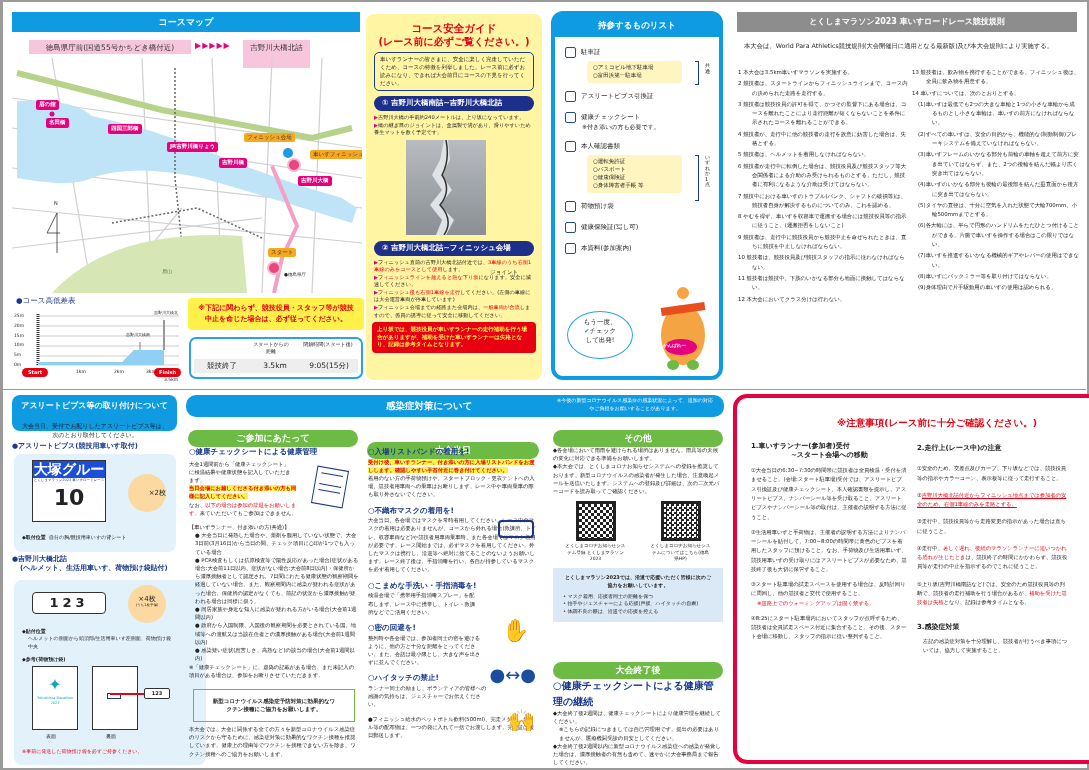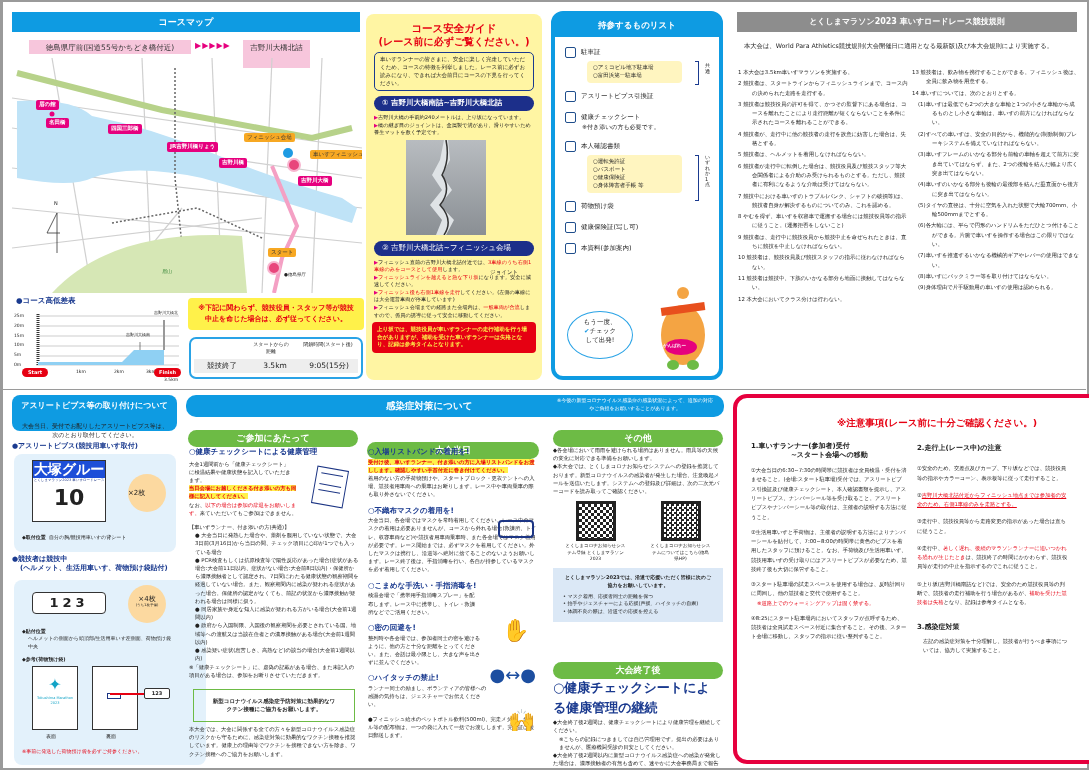--- a/index.html
+++ b/index.html
@@ -66,21 +66,21 @@
   <span class="tag" style="left:155px;top:84px">JR吉野川橋りょう</span>
   <span class="tag" style="left:207px;top:100px">吉野川橋</span>
   <span class="tag" style="left:286px;top:118px">吉野川大橋</span>
   <span class="otag" style="left:232px;top:75px"><span>フィニッシュ会場</span></span>
   <span class="otag" style="left:298px;top:92px"><span>車いすフィニッシュ</span></span>
   <span class="otag" style="left:256px;top:190px"><span>スタート</span></span>
   <span style="position:absolute;left:150px;top:210px;font-size:5px;color:#3d8a3d">眉山</span>
   <span style="position:absolute;left:272px;top:214px;font-size:4.5px">●徳島県庁</span>
 </div>
 
-<div class="abs" style="left:16px;top:296px;color:#1a3a8f;font-weight:bold;font-size:7.5px">●コース高低差表</div>
+<div class="abs" style="left:16px;top:296px;color:#1a3a8f;font-weight:normal;font-size:7.5px">●コース高低差表</div>
 <div class="abs" style="left:14px;top:308px;width:170px;height:75px">
   <svg width="170" height="75" viewBox="0 0 170 75">
     <g stroke="#999" stroke-width="0.5">
       <line x1="22" y1="8" x2="165" y2="8"></line>
         <line x1="22" y1="18" x2="165" y2="18"></line>
         <line x1="22" y1="28" x2="165" y2="28"></line>
         <line x1="22" y1="38" x2="165" y2="38"></line>
         <line x1="22" y1="48" x2="165" y2="48"></line>
         <line x1="22" y1="57" x2="165" y2="57"></line>
     </g>
@@ -127,21 +127,21 @@
     <div><span style="color:#e6007e">▶</span><span>吉野川大橋の手前約240メートルは、上り坂になっています。</span></div>
     <div><span style="color:#e6007e">▶</span><span>橋の継ぎ目のジョイントは、金属製で溝があり、滑りやすいため養生マットを敷く予定です。</span></div>
   </div>
   <div style="margin:2px 0 0 40px;width:80px;height:95px;background:linear-gradient(180deg,#b8bcc0,#8a8f94);position:relative">
     <svg width="80" height="95" viewBox="0 0 80 95">
         <path d="M38 0 L42 0 L44 20 L36 35 L46 50 L34 65 L48 80 L40 95 L30 95 L36 80 L24 65 L36 50 L26 35 L34 20 Z" fill="#dfe3e6"></path>
         <path d="M40 0 Q44 20 36 35 Q46 50 34 65 Q48 80 38 95" stroke="#333" stroke-width="1.5" fill="none"></path>
       </svg>
   </div>
   <span style="position:absolute;left:124px;top:255px;font-size:5.5px">ジョイント</span>
-  <div style="margin:6px 8px 0;background:#1c2f8a;color:#fff;border-radius:9px;font-size:7.5px;font-weight:normal;padding:2px 8px">② 吉野川大橋北詰~フィニッシュ会場</div>
+  <div style="margin:6px 8px 0;background:#1c2f8a;color:#fff;border-radius:9px;font-size:7.5px;font-weight:bold;padding:2px 8px">② 吉野川大橋北詰~フィニッシュ会場</div>
   <div style="margin:3px 8px;font-size:5.2px">
     <div><span style="color:#e6007e">▶</span><span>フィニッシュ直前の吉野川大橋北詰付近では、</span><span class="txt-red">3車線のうち右側1車線のみをコースとして使用</span><span>します。</span></div>
     <div><span style="color:#e6007e">▶</span><span class="txt-red">フィニッシュラインを越えると急な下り坂</span><span>になります。安全に減速してください。</span></div>
     <div><span style="color:#e6007e">▶</span><span class="txt-red">フィニッシュ後も右側1車線を走行</span><span>してください。(左側の車線には大会運営車両が停車しています)</span></div>
     <div><span style="color:#e6007e">▶</span><span>フィニッシュ会場までの経路また会場内は、</span><span class="txt-red">一般車両が合流</span><span>しますので、係員の誘導に従って安全に移動してください。</span></div>
   </div>
   <div style="margin:3px 6px;background:#e60012;color:#fff14a;font-weight:bold;border-radius:4px;padding:4px 5px;font-size:5.5px;line-height:1.4">上り坂では、競技役員が車いすランナーの走行補助を行う場合がありますが、補助を受けた車いすランナーは失格となり、記録は参考タイムとなります。</div>
 </div>
 
 <div class="abs" style="left:551px;top:11px;width:172px;height:369px;border:4px solid #0e9be2;border-radius:12px;background:#fff">
@@ -222,25 +222,25 @@
 
 <div class="abs" style="left:12px;top:395px;width:165px;height:36px;background:#0e9be2;color:#fff;font-weight:bold;text-align:center;line-height:22px;font-size:8px;border-radius:8px">アスリートビブス等の取り付けについて</div>
 <div class="abs" style="left:20px;top:422px;width:150px;text-align:center;font-size:6px">大会当日、受付でお配りしたアスリートビブス等は、次のとおり取付してください。</div>
 <div class="abs" style="left:12px;top:441px;color:#1a3a8f;font-weight:bold;font-size:7px">●アスリートビブス(競技用車いす取付)</div>
 <div class="abs" style="left:14px;top:454px;width:162px;height:98px;background:#e3f1fb;border-radius:8px">
   <div style="position:absolute;left:18px;top:6px;width:74px;height:62px;border:1.5px solid #333;background:#fff">
     <div style="background:#1d4ed8;color:#fff;font-weight:bold;font-size:14px;text-align:center;height:17px;line-height:17px">大塚グループ</div>
     <div style="font-size:3.5px;color:#1c3584;text-align:center">とくしまマラソン2023 車いすロードレース</div>
     <div style="font-size:22px;font-weight:bold;text-align:center;line-height:30px">10</div>
   </div>
-  <div style="position:absolute;left:114px;top:20px;width:38px;height:38px;border-radius:50%;background:#fcd9a0;text-align:left;line-height:38px;font-size:7px">×2枚</div>
+  <div style="position:absolute;left:114px;top:20px;width:38px;height:38px;border-radius:50%;background:#fcd9a0;text-align:right;line-height:38px;font-size:7px">×2枚</div>
   <div style="position:absolute;left:8px;top:80px;font-size:5px"><b>◆取付位置</b>&nbsp;&nbsp;<span>自分の胸/競技用車いすの背シート</span></div>
 </div>
 <div class="abs" style="left:12px;top:555px;color:#1a3a8f;font-weight:bold;font-size:7px;line-height:1.3">
-    <div>●競技者は競技中</div>
+    <div>●吉野川大橋北詰</div>
     <div style="padding-left:8px">(ヘルメット、生活用車いす、荷物預け袋貼付)</div>
   </div>
 <div class="abs" style="left:14px;top:580px;width:192px;height:185px;background:#e3f1fb;border-radius:8px">
   <div style="position:absolute;left:18px;top:12px;width:74px;height:22px;border:1.5px solid #333;border-radius:4px;background:#fff;text-align:center;font-weight:bold;font-size:13px;line-height:20px;letter-spacing:4px">123</div>
   <div style="position:absolute;left:114px;top:5px;width:38px;height:38px;border-radius:50%;background:#fcd9a0;text-align:center;font-size:7px;padding-top:11px;line-height:1.1">
       <div>×4枚</div>
       <div style="font-size:3.5px">(うち1枚予備)</div>
     </div>
   <div style="position:absolute;left:8px;top:48px;font-size:5px;width:150px"><b>◆貼付位置</b><div style="padding-left:6px">ヘルメットの側面から頭頂部/生活用車いす左側面、荷物預け袋中央</div></div>
   <div style="position:absolute;left:8px;top:76px;font-size:5px;font-weight:bold">◆参考(荷物預け袋)</div>
@@ -315,21 +315,21 @@
   </div>
   <div style="margin-top:6px;background:#dbe8f6;padding:6px 10px;font-size:5px">
     <div style="font-weight:bold;text-align:center;margin-bottom:3px">とくしまマラソン2023では、沿道で応援いただく皆様に次のご協力をお願いしています。</div>
     <div>• <span>マスク着用、応援者同士の距離を保つ</span></div>
     <div>• <span>拍手やジェスチャーによる応援(声援、ハイタッチの自粛)</span></div>
     <div>• <span>体調不良の際は、沿道での応援を控える</span></div>
   </div>
 </div>
 <div class="abs green-hdr" style="left:553px;top:662px;width:170px">大会終了後</div>
 <div class="abs" style="left:553px;top:678px;width:170px;font-size:5.3px;line-height:1.55">
-  <div class="sub-blue" style="font-size:13px">○健康チェックシートによる健康管理の継続</div>
+  <div class="sub-blue" style="font-size:10px">○健康チェックシートによる健康管理の継続</div>
   <div>◆大会終了後2週間は、健康チェックシートにより健康管理を継続してください。</div>
   <div style="padding-left:6px">※こちらの記録につきましては自己管理用です。提出の必要はありませんが、医療機関受診の目安としてください。</div>
   <div>◆大会終了後2週間以内に新型コロナウイルス感染症への感染が発覚した場合は、濃厚接触者の有無も含めて、速やかに大会事務局まで報告してください。</div>
 </div>
 
 <div class="abs" style="left:733px;top:394px;width:408px;height:370px;border:4px solid #e6003e;border-radius:14px;background:#fff">
   <div style="text-align:center;color:#e60012;font-weight:bold;font-size:9.5px;margin-top:18px">※注意事項(レース前に十分ご確認ください。)</div>
   <div style="position:absolute;left:14px;top:44px;width:156px;font-size:5.3px;line-height:1.75">
     <div style="font-weight:bold;font-size:7px;line-height:1.3">
         <div>1.車いすランナー(参加者)受付</div>

